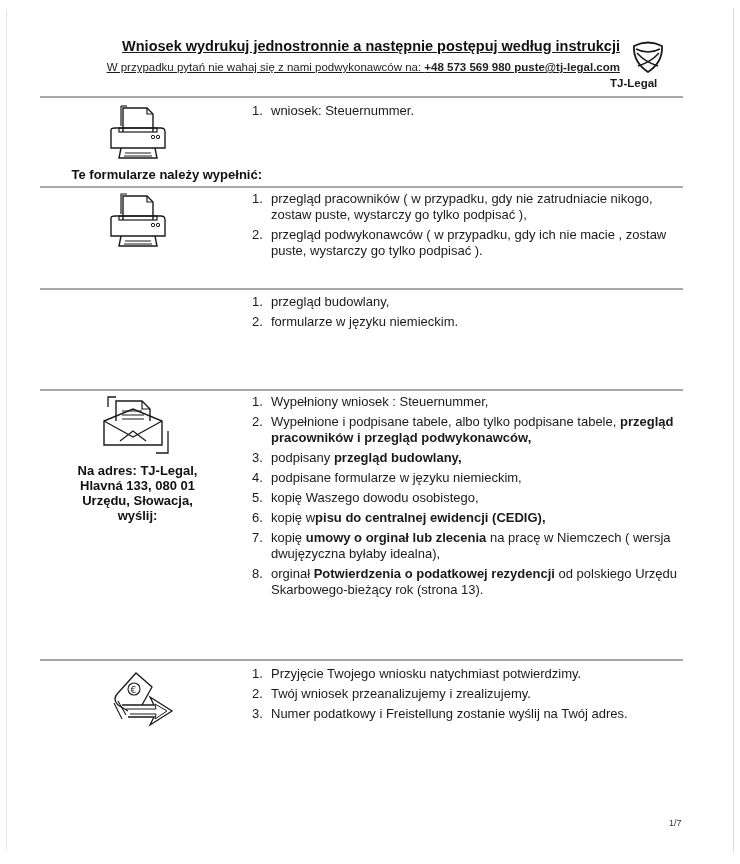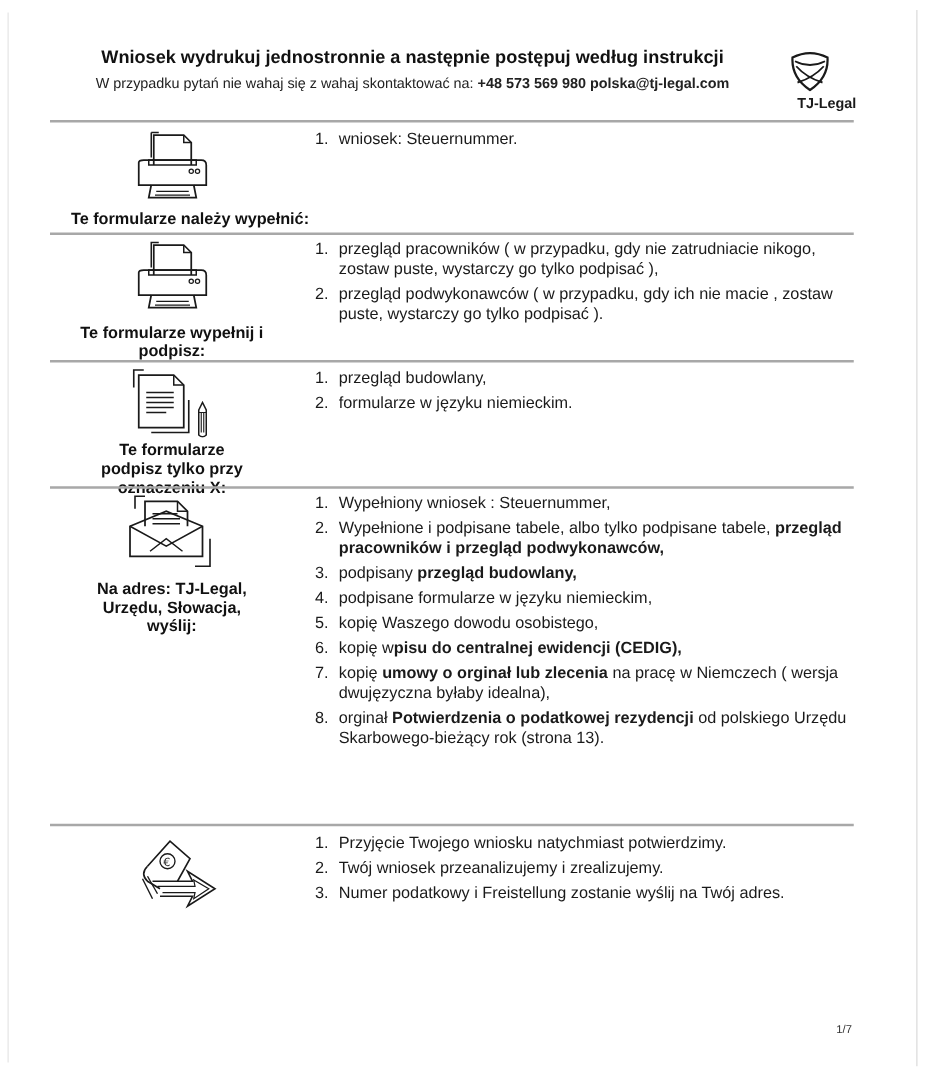--- a/index.html
+++ b/index.html
@@ -1,55 +1,55 @@
 <!DOCTYPE html>
 <html><head>
 <meta charset="utf-8">
 <style>
   * { box-sizing: border-box; margin: 0; padding: 0; }
   html, body { width: 740px; height: 864px; background: #ffffff; overflow: hidden; }
   body { position: relative; font-family: "Liberation Sans", sans-serif; color: #1a1a1a; }
   .edge-left { position: absolute; left: 6px; top: 10px; width: 1px; height: 840px; background: #e6e6e6; }
   .edge-right { position: absolute; left: 733px; top: 8px; width: 1px; height: 845px; background: #dcdcdc; }
 
-  .header { position: absolute; left: 40px; top: 37px; width: 580px; text-align: center; }
+  .header { position: absolute; left: 40px; top: 37px; width: 580px; text-align: right; text-decoration: underline; }
   .header .title { font-weight: bold; font-size: 14.5px; line-height: 19px; color: #111; }
   .header .contact { font-size: 11.5px; margin-top: 5px; color: #222; white-space: nowrap; }
   .header .contact b { font-weight: bold; }
 
-  .logo { position: absolute; left: 610px; top: 40px; width: 75px; text-align: right; }
+  .logo { position: absolute; left: 610px; top: 40px; width: 75px; text-align: left; }
   .logo svg { display: block; margin: 0 auto; }
   .logo .logo-text { font-weight: bold; font-size: 11.5px; margin-top: 3px; }
 
   .hr { position: absolute; left: 40px; width: 643px; height: 2px; background: #a8a8a8; }
 
   .section { position: absolute; left: 40px; width: 643px; }
   .left-col { position: absolute; left: 0; width: 195px; text-align: center; }
   .left-col .icon { display: block; margin: 0 auto; }
   .left-label { font-weight: bold; font-size: 13px; line-height: 15px; color: #111; }
-  .left-label.leftalign { text-align: center; }
+  .left-label.leftalign { text-align: right; }
 
   ol.items { position: absolute; left: 212px; width: 430px; list-style: none; }
   ol.items li { position: relative; padding-left: 19px; font-size: 13px; line-height: 16px; margin-bottom: 4px; color: #1a1a1a; }
   ol.items li .num { position: absolute; left: 0; top: 0; }
   ol.items li b { font-weight: bold; }
 
   .page-num { position: absolute; left: 669px; top: 818px; font-size: 9px; color: #333; }
 </style>
 </head>
 <body>
 
 <div class="edge-left"></div>
 <div class="edge-right"></div>
 
 <div class="header">
   <div class="title">
     <div>Wniosek wydrukuj jednostronnie a następnie postępuj według instrukcji</div>
   </div>
-  <div class="contact"><span>W przypadku pytań nie wahaj się z wahaj skontaktować na: </span><b>+48 573 569 980</b> <b>polska@tj-legal.com</b></div>
+  <div class="contact"><span>W przypadku pytań nie wahaj się z nami podwykonawców na: </span><b>+48 573 569 980</b> <b>puste@tj-legal.com</b></div>
 </div>
 
 <div class="logo">
   <svg width="36" height="34" viewBox="0 0 36 34">
     <path d="M4 6 Q18 -1 32 6 Q33 22 18 32 Q3 22 4 6 Z" fill="none" stroke="#1a1a1a" stroke-width="1.8"></path>
     <path d="M6 9 Q18 15 30 9" fill="none" stroke="#1a1a1a" stroke-width="1.5"></path>
     <path d="M7 13 Q15 22 28 26" fill="none" stroke="#1a1a1a" stroke-width="1.5"></path>
     <path d="M29 13 Q21 22 8 26" fill="none" stroke="#1a1a1a" stroke-width="1.5"></path>
   </svg>
   <div class="logo-text">TJ-Legal</div>
@@ -86,50 +86,30 @@
       <path d="M18 28 V4 H42 L48 10 V28" fill="none" stroke="#1a1a1a" stroke-width="1.4"></path>
       <path d="M42 4 V10 H48" fill="none" stroke="#1a1a1a" stroke-width="1.2"></path>
       <path d="M16 22 V2 H22" fill="none" stroke="#1a1a1a" stroke-width="1.2"></path>
       <path d="M6 26 Q6 24 10 24 H56 Q60 24 60 28 V44 H6 Z" fill="none" stroke="#1a1a1a" stroke-width="1.4"></path>
       <rect x="14" y="24" width="38" height="4" fill="none" stroke="#1a1a1a" stroke-width="1.2"></rect>
       <circle cx="48" cy="33" r="1.7" fill="none" stroke="#1a1a1a" stroke-width="1"></circle>
       <circle cx="53" cy="33" r="1.7" fill="none" stroke="#1a1a1a" stroke-width="1"></circle>
       <path d="M16 44 L14 54 H52 L50 44" fill="none" stroke="#1a1a1a" stroke-width="1.4"></path>
       <path d="M20 49 H46 M19 52 H47" fill="none" stroke="#1a1a1a" stroke-width="1"></path>
     </svg>
-    <div class="left-label" style="margin-top:10px;">
-      <div>Te formularze wypełnij i</div>
-      <div>podpisz:</div>
-    </div>
   </div>
   <ol class="items" style="top:3px;">
     <li><span class="num">1.</span><span>przegląd pracowników ( w przypadku, gdy nie zatrudniacie nikogo, zostaw puste, wystarczy go tylko podpisać ),</span></li>
     <li><span class="num">2.</span><span>przegląd podwykonawców ( w przypadku, gdy ich nie macie , zostaw puste, wystarczy go tylko podpisać ).</span></li>
   </ol>
 </div>
 
 <div class="hr" style="top:288px;"></div>
 
 <div class="section" style="top:290px; height:100px;">
-  <div class="left-col" style="top:4px;">
-    <svg class="icon" width="70" height="56" viewBox="0 0 70 56">
-      <path d="M4 16 V2 H12" fill="none" stroke="#1a1a1a" stroke-width="1.3"></path>
-      <path d="M8 48 V6 H36 L44 14 V48 Z" fill="none" stroke="#1a1a1a" stroke-width="1.4"></path>
-      <path d="M36 6 V14 H44" fill="none" stroke="#1a1a1a" stroke-width="1.2"></path>
-      <path d="M14 20 H36 M14 24 H36 M14 28 H36 M14 32 H36 M14 36 H30" fill="none" stroke="#1a1a1a" stroke-width="1.1"></path>
-      <path d="M48 26 V52 H18" fill="none" stroke="#1a1a1a" stroke-width="1.3"></path>
-      <path d="M56 34 L59 28 L62 34 V54 Q59 57 56 54 Z" fill="none" stroke="#1a1a1a" stroke-width="1.2"></path>
-      <path d="M56 36 H62 M58 36 V52 M60 36 V52" fill="none" stroke="#1a1a1a" stroke-width="0.9"></path>
-    </svg>
-    <div class="left-label" style="margin-top:2px;">
-      <div>Te formularze</div>
-      <div>podpisz tylko przy</div>
-      <div>oznaczeniu X:</div>
-    </div>
-  </div>
   <ol class="items" style="top:4px;">
     <li><span class="num">1.</span><span>przegląd budowlany,</span></li>
     <li><span class="num">2.</span><span>formularze w języku niemieckim.</span></li>
   </ol>
 </div>
 
 <div class="hr" style="top:389px;"></div>
 
 <div class="section" style="top:391px; height:200px;">
   <div class="left-col" style="top:4px;">
@@ -138,20 +118,21 @@
       <path d="M16 26 V6 H42 L50 14 V26" fill="none" stroke="#1a1a1a" stroke-width="1.4"></path>
       <path d="M42 6 V14 H50" fill="none" stroke="#1a1a1a" stroke-width="1.2"></path>
       <path d="M22 16 H42 M22 20 H44 M22 24 H44" fill="none" stroke="#1a1a1a" stroke-width="1.1"></path>
       <path d="M4 26 L33 14 L62 26 V50 H4 Z" fill="none" stroke="#1a1a1a" stroke-width="1.4"></path>
       <path d="M4 26 L33 42 L62 26" fill="none" stroke="#1a1a1a" stroke-width="1.2"></path>
       <path d="M20 46 L33 36 L46 46" fill="none" stroke="#1a1a1a" stroke-width="1.2"></path>
       <path d="M68 36 V58 H56" fill="none" stroke="#1a1a1a" stroke-width="1.3"></path>
     </svg>
     <div class="left-label" style="margin-top:6px;text-align:center;">
       <div>Na adres: TJ-Legal,</div>
+      <div>Hlavná 133, 080 01</div>
       <div>Urzędu, Słowacja,</div>
       <div>wyślij:</div>
     </div>
   </div>
   <ol class="items" id="list-4" style="top:3px;">
       <li><span class="num">1.</span><span>Wypełniony wniosek : Steuernummer,</span></li>
       <li><span class="num">2.</span><span>Wypełnione i podpisane tabele, albo tylko podpisane tabele, </span><b>przegląd pracowników i przegląd podwykonawców,</b></li>
       <li><span class="num">3.</span><span>podpisany </span><b>przegląd budowlany,</b></li>
       <li><span class="num">4.</span><span>podpisane formularze w języku niemieckim,</span></li>
       <li><span class="num">5.</span><span>kopię Waszego dowodu osobistego,</span></li>

